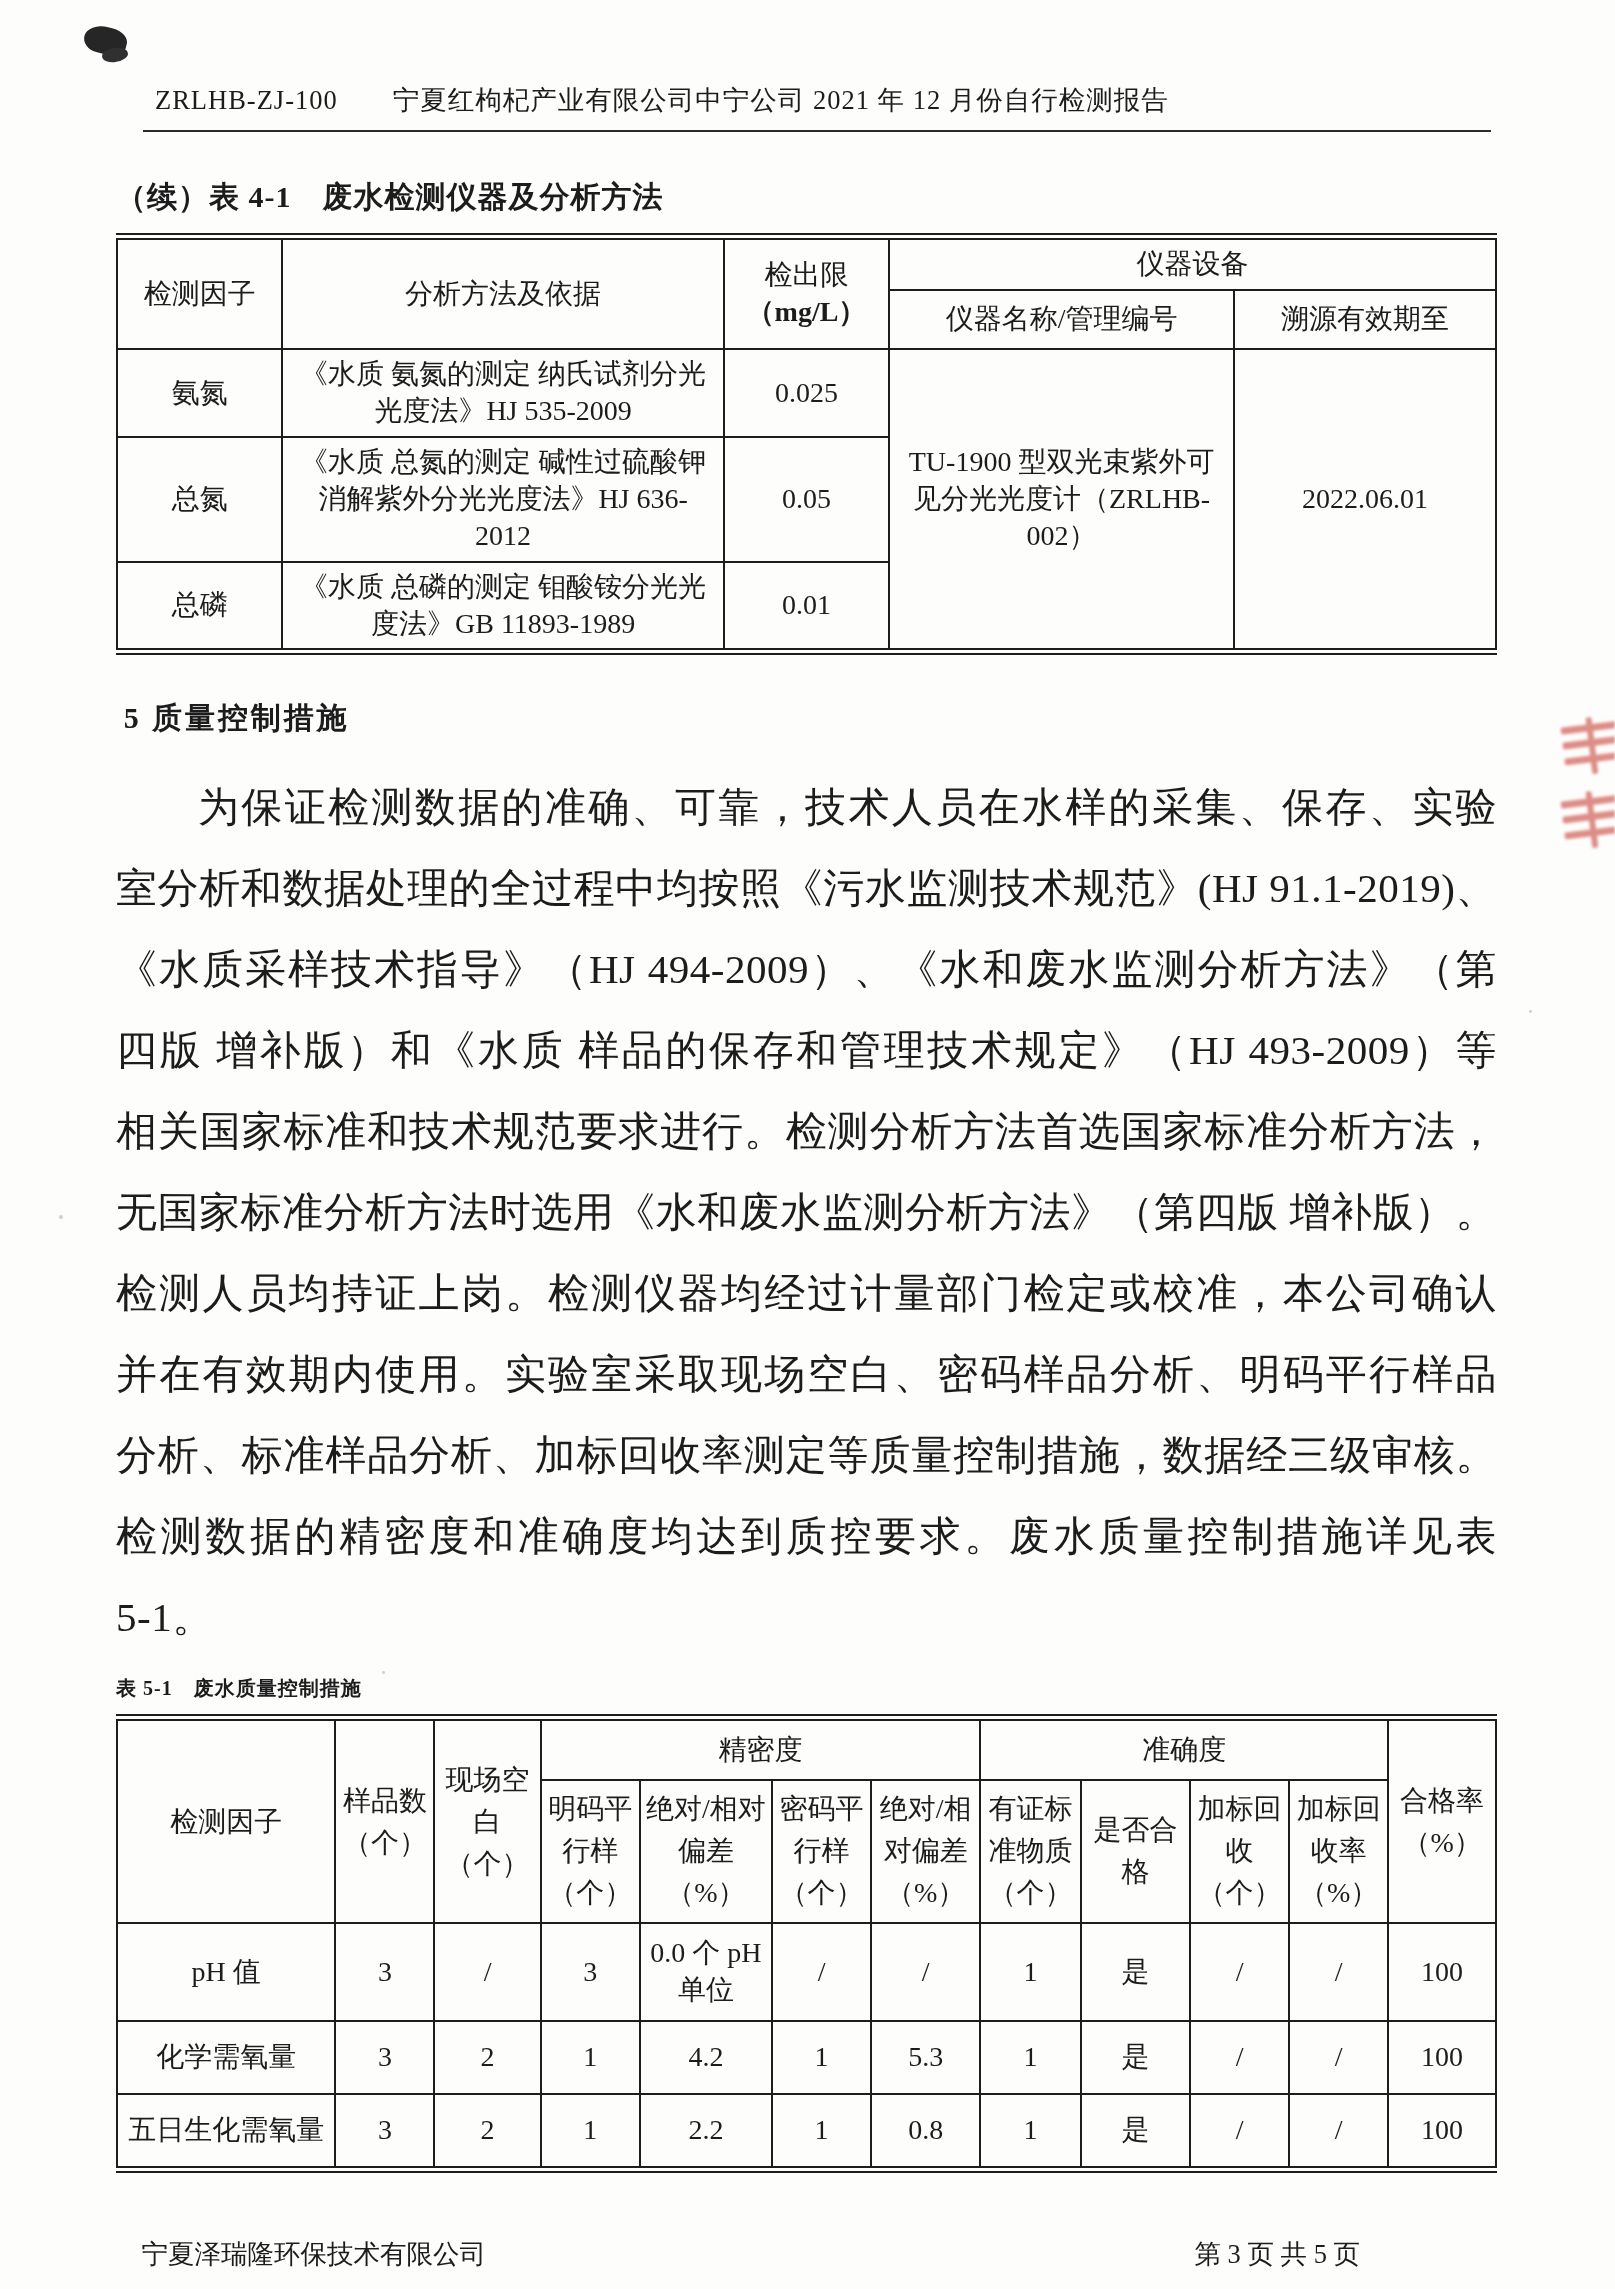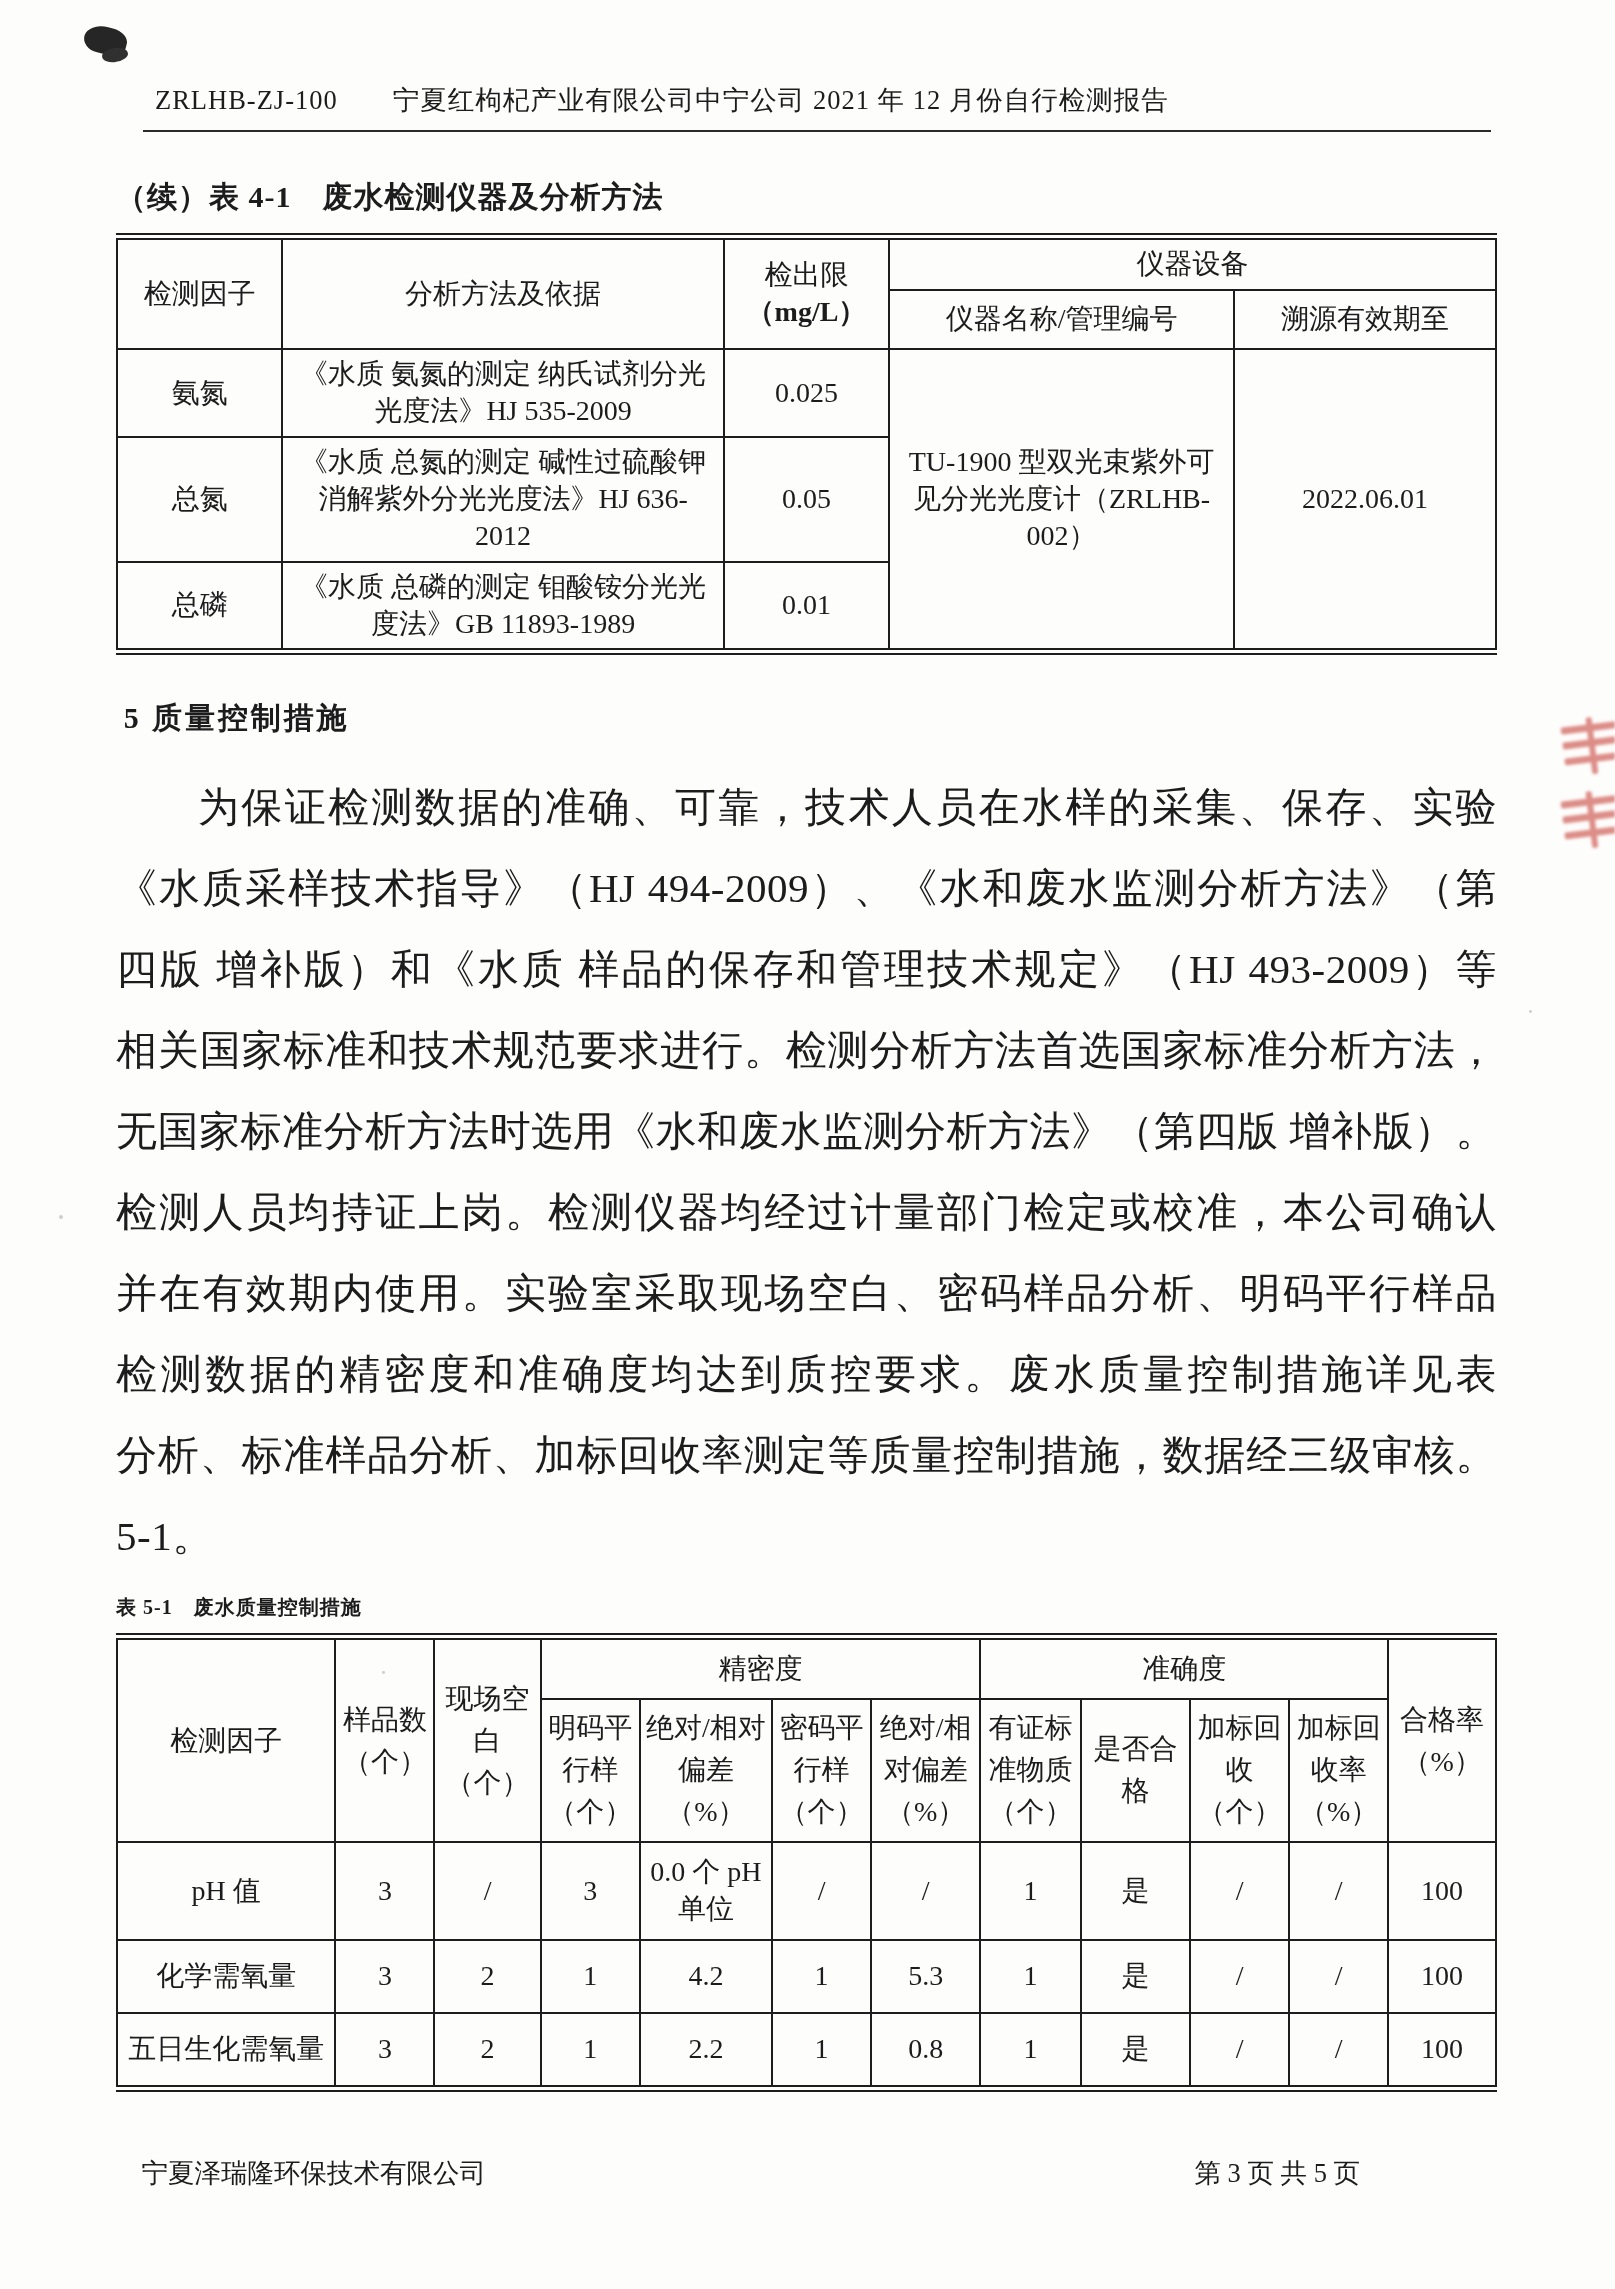--- a/index.html
+++ b/index.html
@@ -199,28 +199,29 @@
           <td>《水质 总磷的测定 钼酸铵分光光度法》GB 11893-1989</td>
           <td>0.01</td>
         </tr>
       </tbody>
     </table>
   </div>
 
   <div class="h5">5 质量控制措施</div>
   <div class="para">
     <div class="pline indent">为保证检测数据的准确、可靠，技术人员在水样的采集、保存、实验</div>
+    <div class="pline">室分析和数据处理的全过程中均按照《污水监测技术规范》(HJ 91.1-2019)、</div>
     <div class="pline">《水质采样技术指导》（HJ 494-2009）、《水和废水监测分析方法》（第</div>
     <div class="pline">四版 增补版）和《水质 样品的保存和管理技术规定》（HJ 493-2009）等</div>
     <div class="pline">相关国家标准和技术规范要求进行。检测分析方法首选国家标准分析方法，</div>
     <div class="pline">无国家标准分析方法时选用《水和废水监测分析方法》（第四版 增补版）。</div>
     <div class="pline">检测人员均持证上岗。检测仪器均经过计量部门检定或校准，本公司确认</div>
     <div class="pline">并在有效期内使用。实验室采取现场空白、密码样品分析、明码平行样品</div>
+    <div class="pline">分析、标准样品分析、加标回收率测定等质量控制措施，数据经三级审核。</div>
     <div class="pline">检测数据的精密度和准确度均达到质控要求。废水质量控制措施详见表</div>
-    <div class="pline">分析、标准样品分析、加标回收率测定等质量控制措施，数据经三级审核。</div>
     <div class="pline last">5-1。</div>
   </div>
 
   <div class="tbl-title t51-title">表 5-1　废水质量控制措施</div>
   <div class="tbl-wrap t51-wrap">
     <table class="t51">
       <colgroup>
         <col class="c0">
           <col class="c1">
           <col class="c2">

